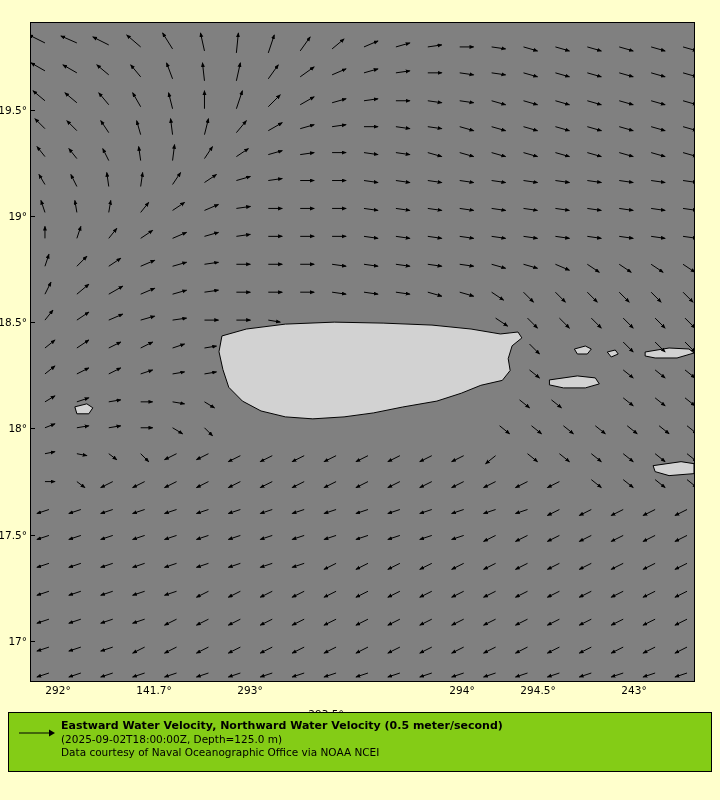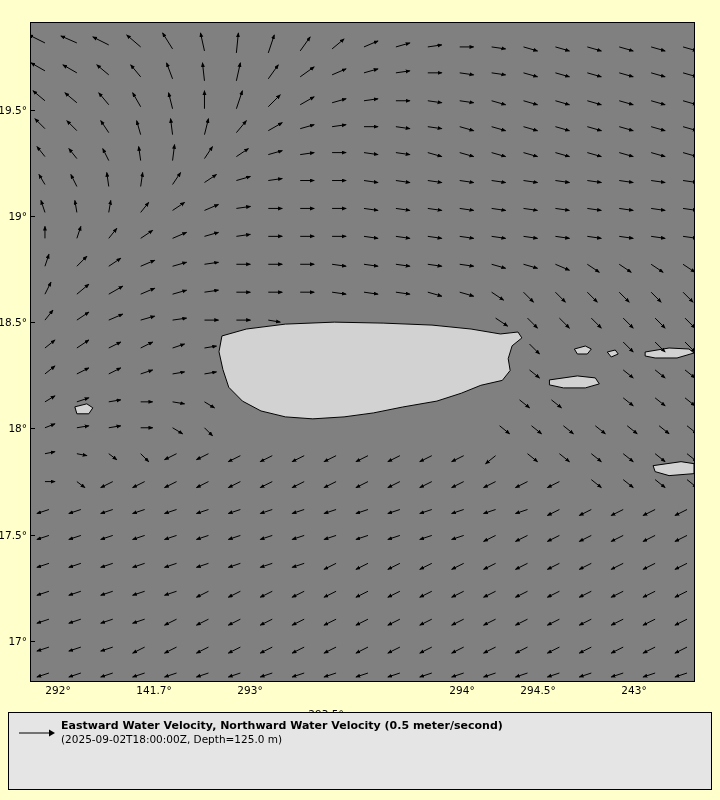--- a/index.html
+++ b/index.html
@@ -93,24 +93,24 @@
     height: 1px;
     background: #000;
   }
 
   
   .caption {
     position: absolute;
     left: 8px;
     top: 712px;
     width: 704px;
-    height: 78px;
+    height: 60px;
     border: 1px solid #000;
     box-sizing: border-box;
-    background: #e5e5e5;
+    background: #84cc16;
   }
   .caption-arrow {
     position: absolute;
     left: 10px;
     top: 14px;
     width: 36px;
     height: 12px;
   }
   .caption-text {
     position: absolute;
@@ -683,16 +683,17 @@
   <div class="caption">
     <svg class="caption-arrow" viewBox="0 0 36 12">
       <g stroke="#000" stroke-width="1" fill="none">
         <line x1="0" y1="6" x2="32" y2="6"></line>
         <path d="M30,2.5 L36,6 L30,9.5" fill="#000" stroke="none"></path>
       </g>
     </svg>
     <div class="caption-text">
       <div class="caption-title">Eastward Water Velocity, Northward Water Velocity (0.5 meter/second)</div>
       <div class="caption-line">(2025-09-02T18:00:00Z, Depth=125.0 m)</div>
+      <div class="caption-line">Data courtesy of Naval Oceanographic Office via NOAA NCEI</div>
     </div>
   </div>
 
 </div>
 
 </body></html>

